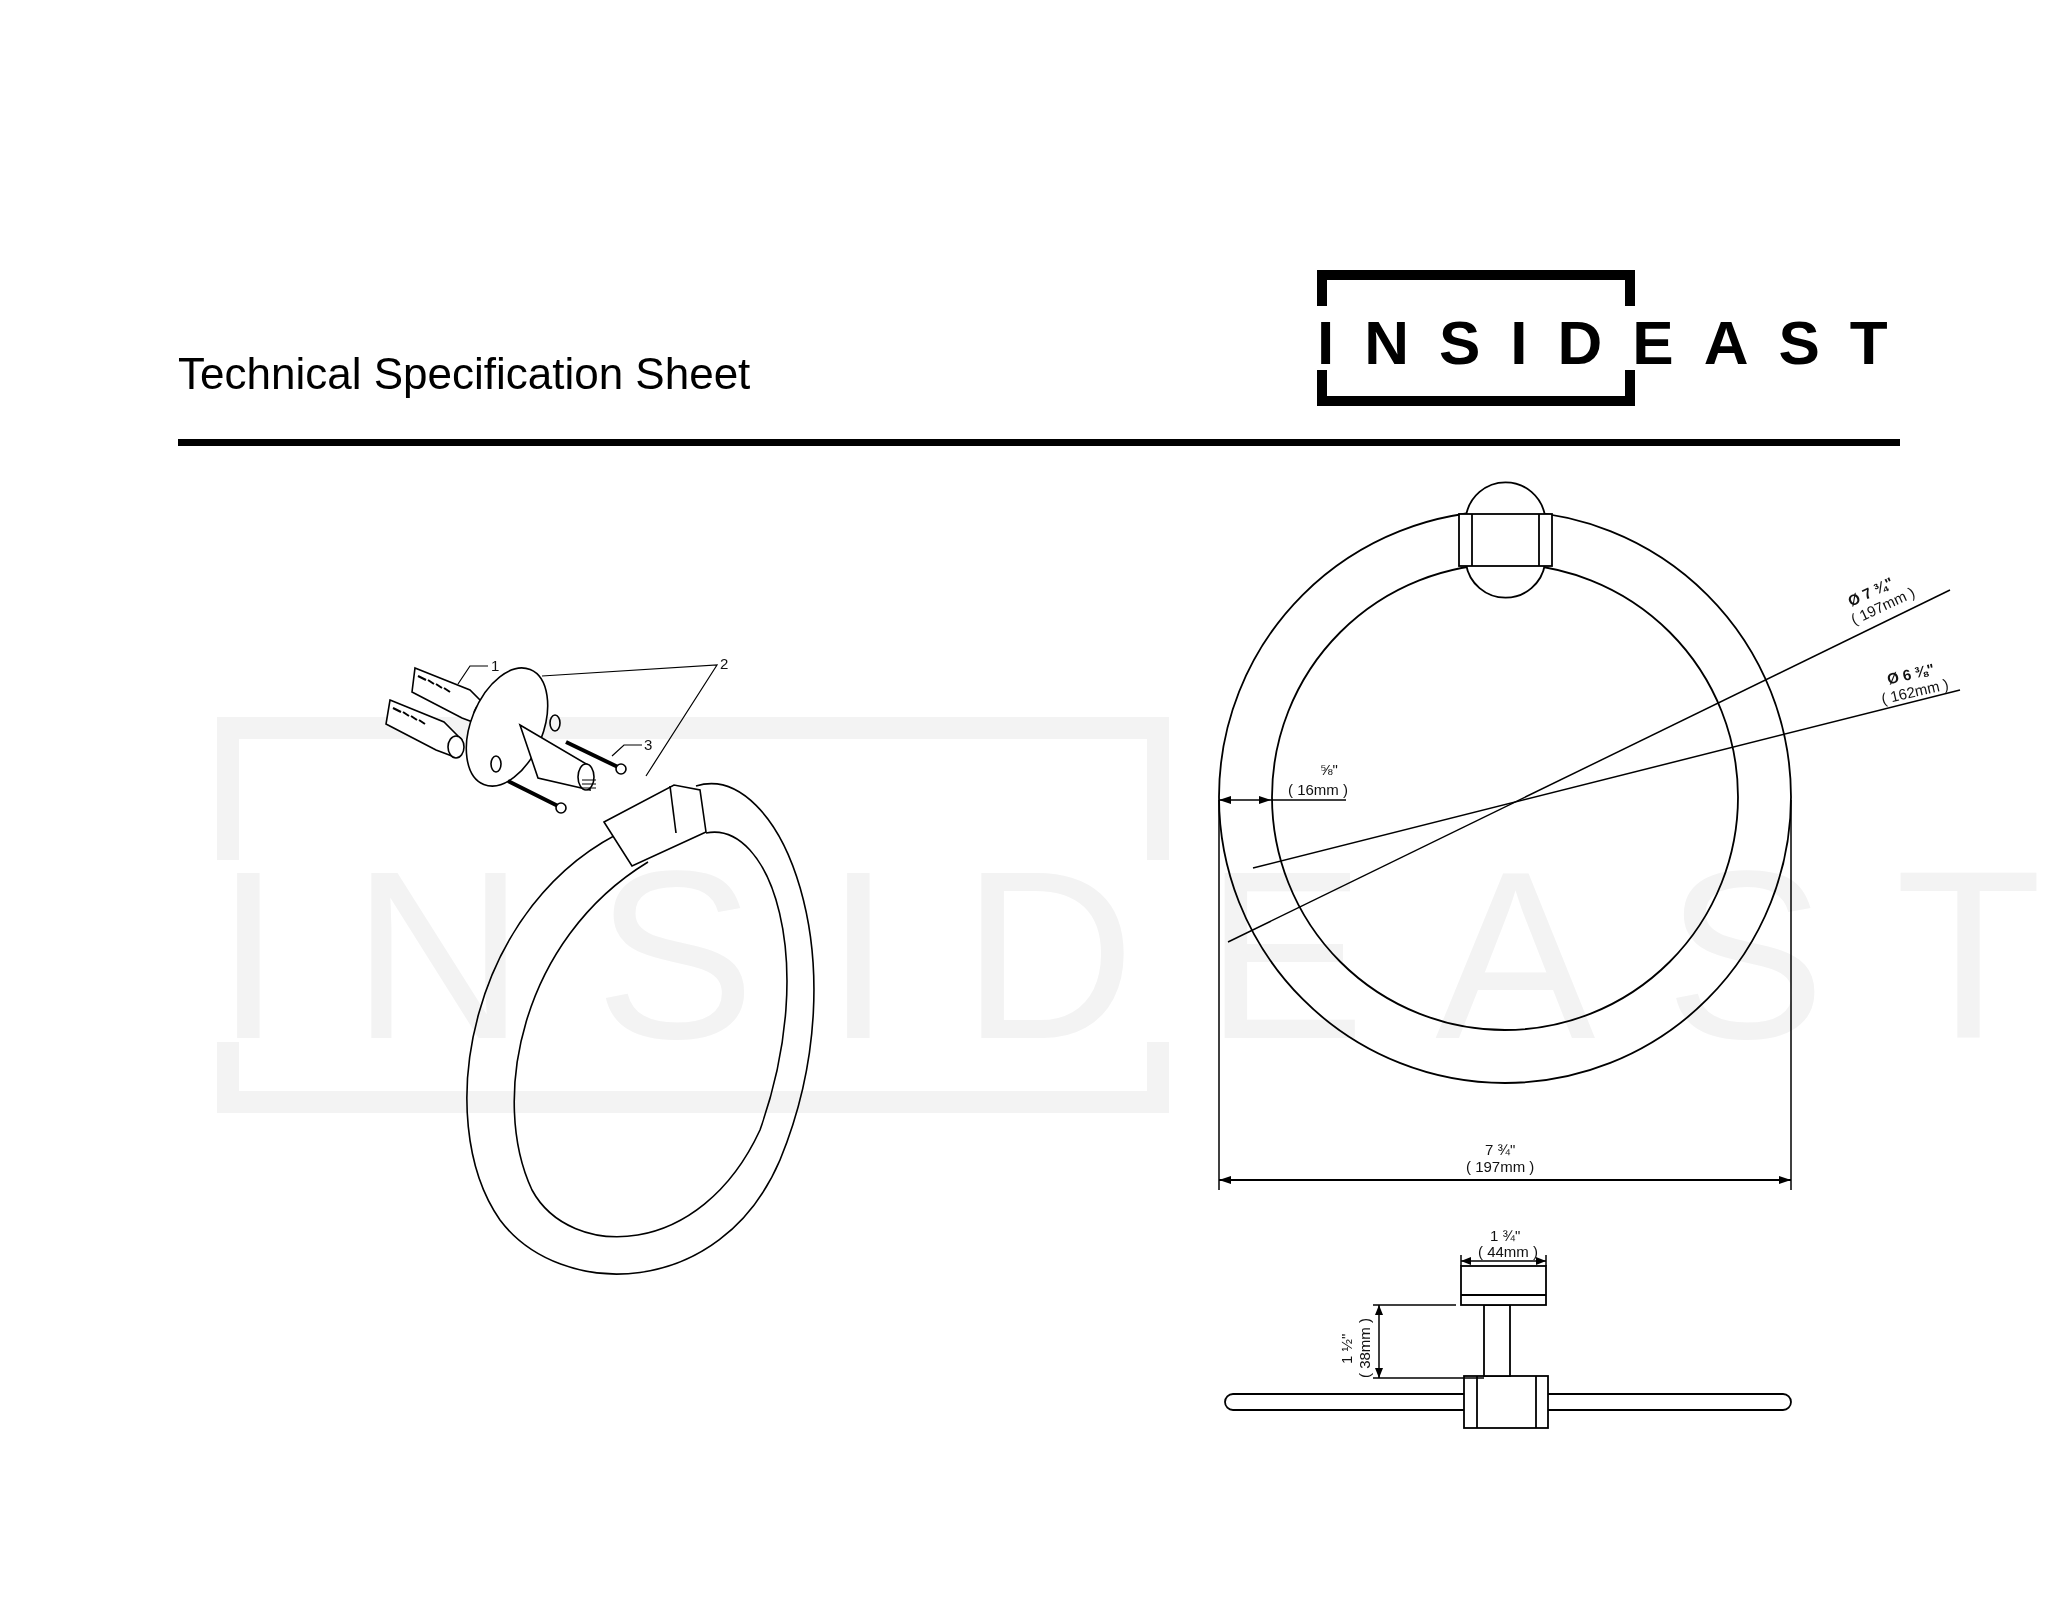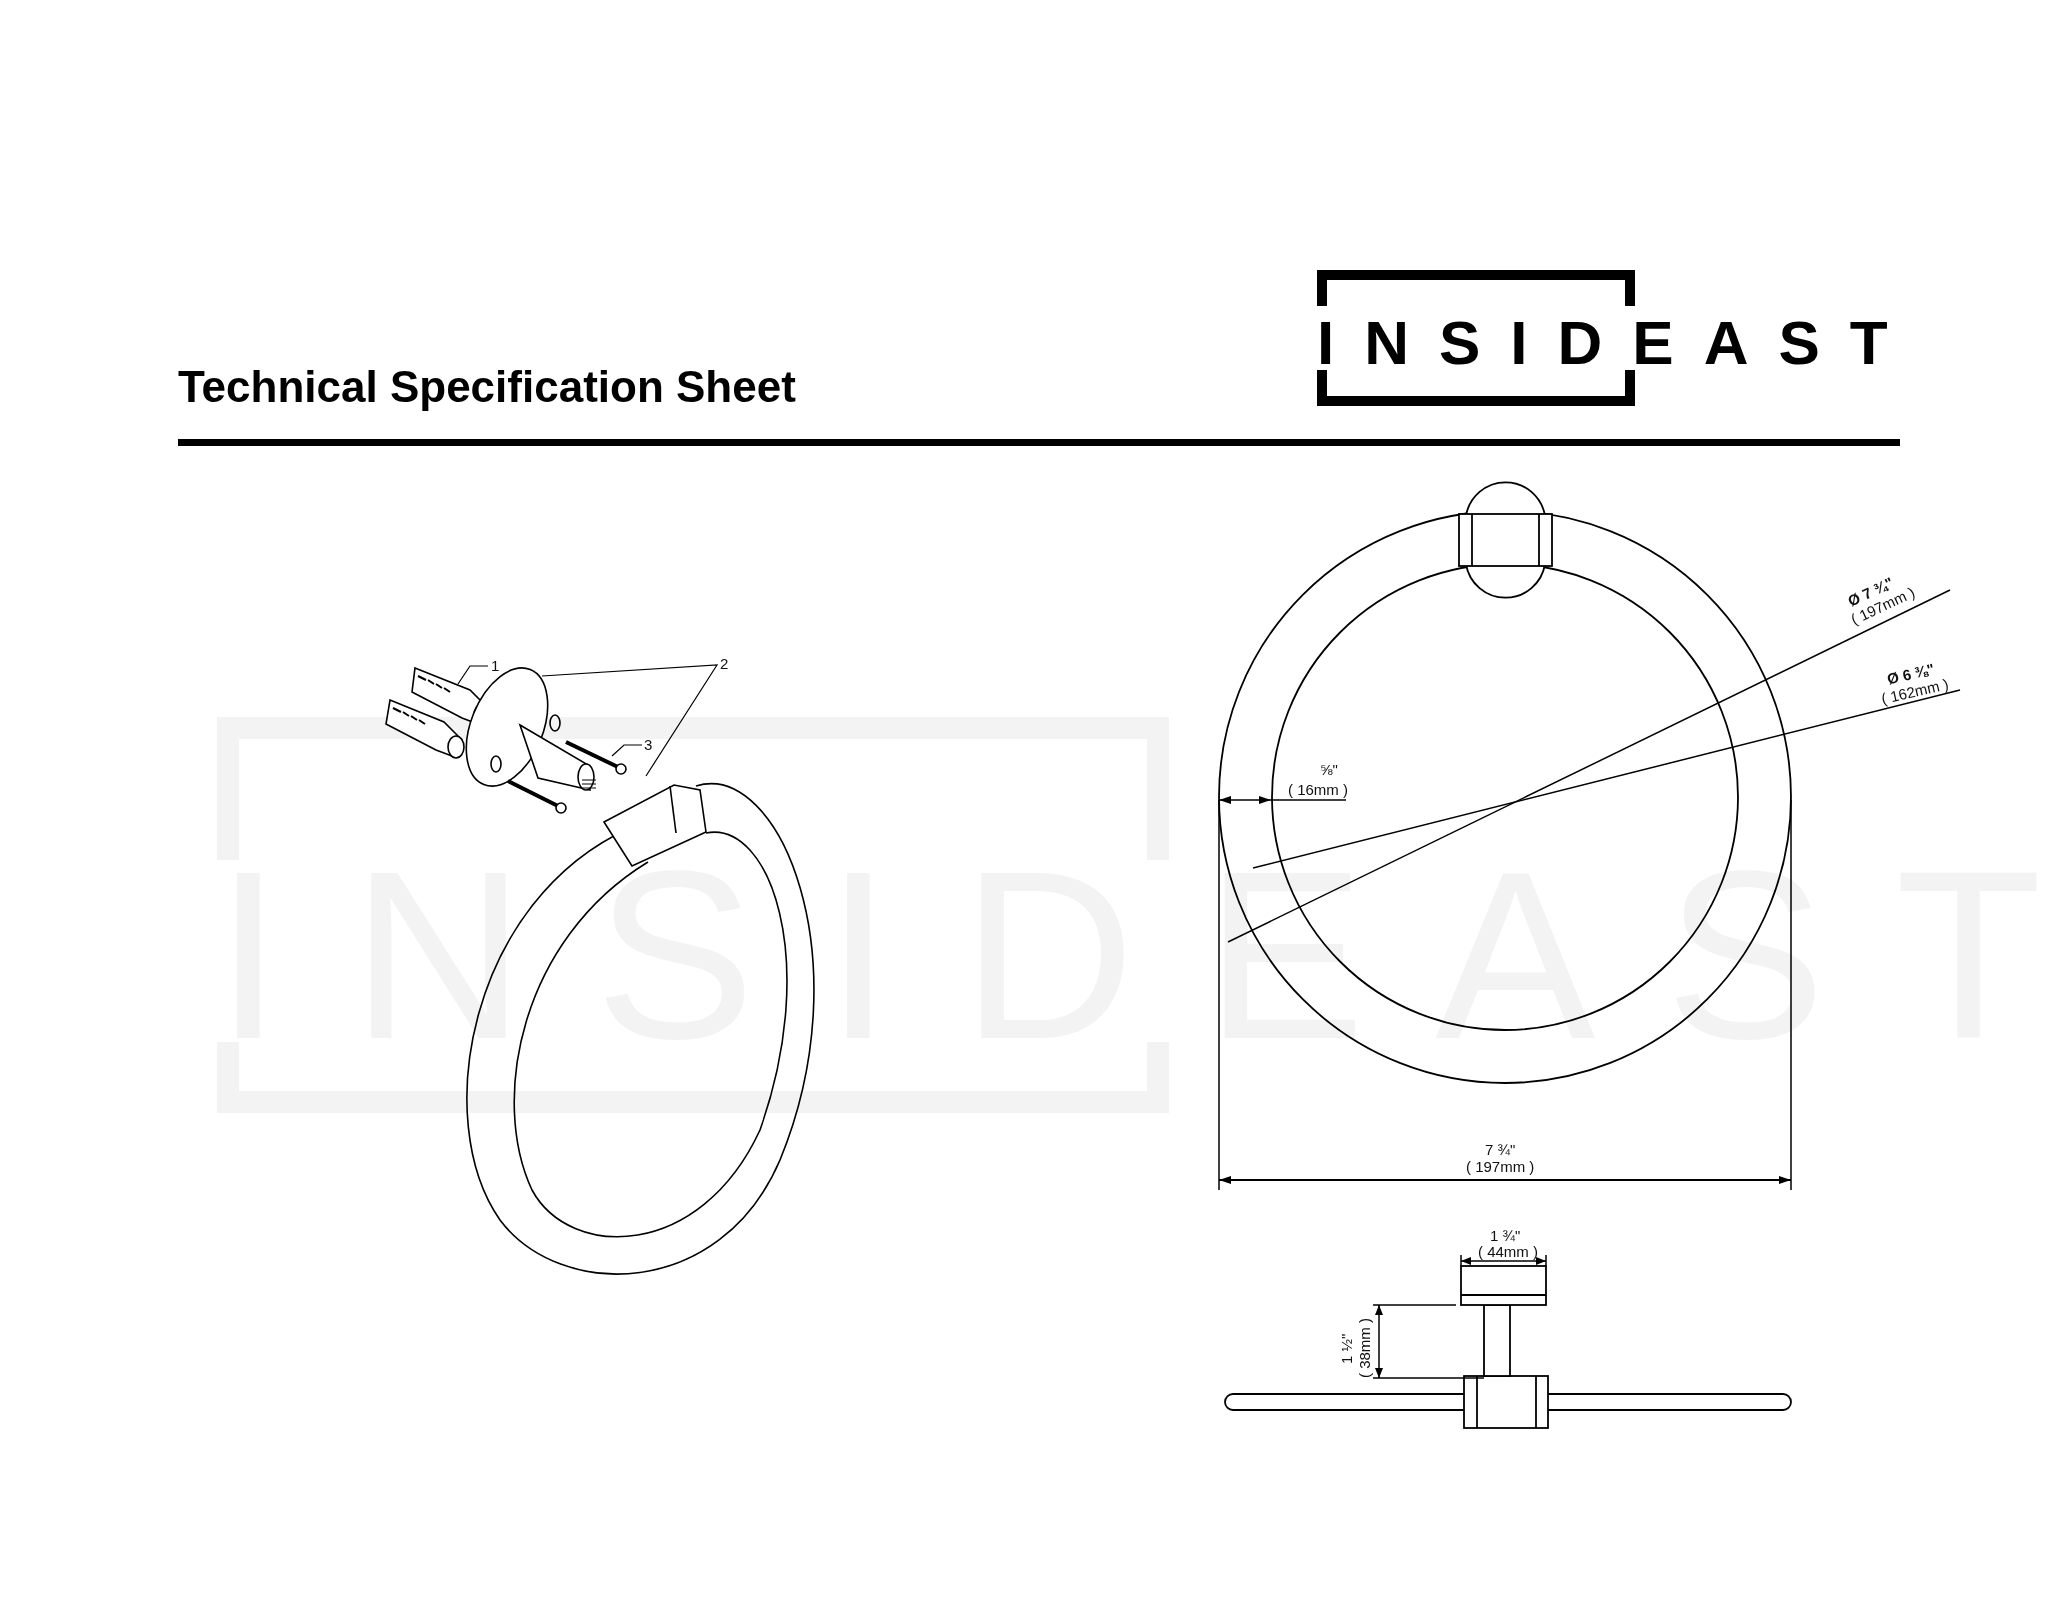--- a/index.html
+++ b/index.html
@@ -1,19 +1,19 @@
 <!DOCTYPE html>
 <html><head>
 <meta charset="utf-8">
 <style>
   html, body { margin: 0; padding: 0; background: #ffffff; }
   body { width: 2048px; height: 1621px; position: relative; overflow: hidden;
          font-family: "Liberation Sans", sans-serif; color: #000; }
   .page { position: absolute; left: 0; top: 0; width: 2048px; height: 1621px; }
-  .title { position: absolute; left: 178px; top: 362px; font-size: 44px; font-weight: bold;
+  .title { position: absolute; left: 178px; top: 349px; font-size: 44px; font-weight: normal;
            letter-spacing: 0px; white-space: nowrap; text-align: right; }
   .rule { position: absolute; left: 178px; top: 439px; width: 1722px; height: 7px; background: #000; }
   .logo { position: absolute; left: 1317px; top: 270px; width: 560px; height: 150px; }
   .logo-frame-top { position: absolute; left: 0; top: 0; width: 318px; height: 36px;
                     border: 10px solid #000; border-bottom: none; box-sizing: border-box; }
   .logo-frame-bot { position: absolute; left: 0; top: 100px; width: 318px; height: 36px;
                     border: 10px solid #000; border-top: none; box-sizing: border-box; }
   .logo-text { position: absolute; left: 0; top: 42px; font-size: 62px; font-weight: bold;
                letter-spacing: 30px; white-space: nowrap; line-height: 1; }
   svg { position: absolute; left: 0; top: 0; }

